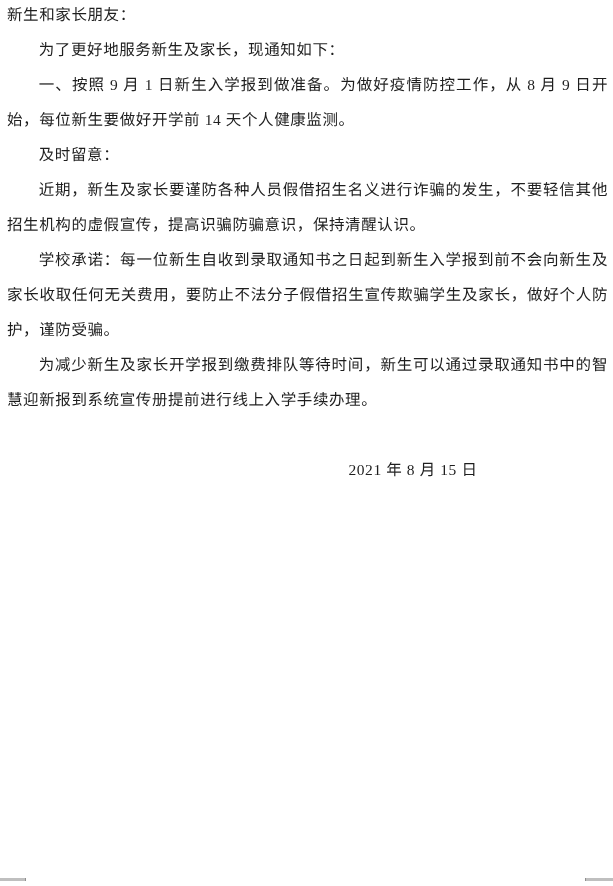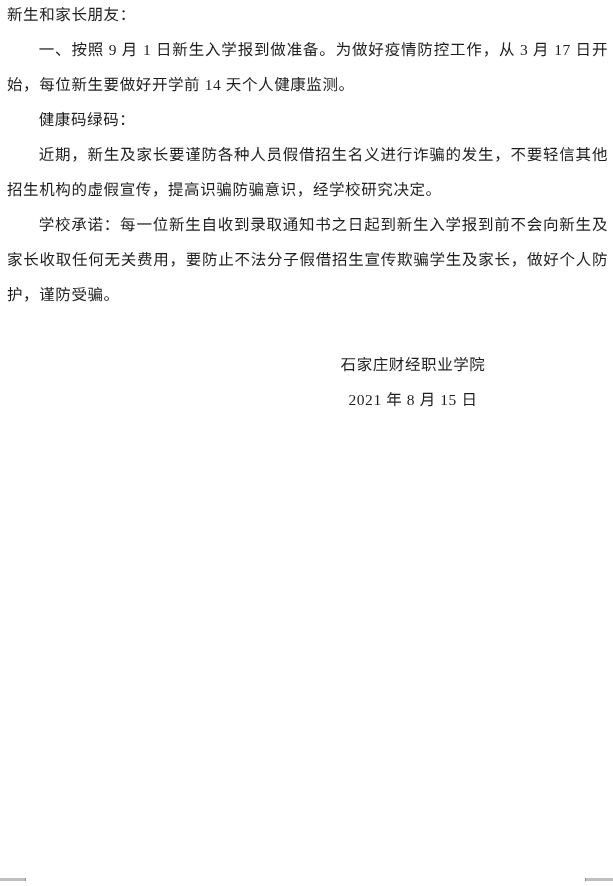--- a/index.html
+++ b/index.html
@@ -55,24 +55,25 @@
     width: 28px;
     border-left: 1px solid var(--sb-cap, #8f8f8f);
   }
 </style>
 </head>
 <body>
 
 <div class="page">
   <div class="doc-body">
     <p class="salutation">新生和家长朋友：</p>
-    <p class="para">一、按照 9 月 1 日新生入学报到做准备。为做好疫情防控工作，从 3 月 17 日开始，每位新生要做好开学前 14 天个人健康监测。</p>
-    <p class="para">健康码绿码：</p>
-    <p class="para">近期，新生及家长要谨防各种人员假借招生名义进行诈骗的发生，不要轻信其他招生机构的虚假宣传，提高识骗防骗意识，经学校研究决定。</p>
+    <p class="para">为了更好地服务新生及家长，现通知如下：</p>
+    <p class="para">一、按照 9 月 1 日新生入学报到做准备。为做好疫情防控工作，从 8 月 9 日开始，每位新生要做好开学前 14 天个人健康监测。</p>
+    <p class="para">及时留意：</p>
+    <p class="para">近期，新生及家长要谨防各种人员假借招生名义进行诈骗的发生，不要轻信其他招生机构的虚假宣传，提高识骗防骗意识，保持清醒认识。</p>
     <p class="para">学校承诺：每一位新生自收到录取通知书之日起到新生入学报到前不会向新生及家长收取任何无关费用，要防止不法分子假借招生宣传欺骗学生及家长，做好个人防护，谨防受骗。</p>
+    <p class="para">为减少新生及家长开学报到缴费排队等待时间，新生可以通过录取通知书中的智慧迎新报到系统宣传册提前进行线上入学手续办理。</p>
   </div>
   <div class="signature">
-    <div>石家庄财经职业学院</div>
     <div>2021 年 8 月 15 日</div>
   </div>
   <div class="sb sb-left"></div>
   <div class="sb sb-right"></div>
 </div>
 
 </body></html>

